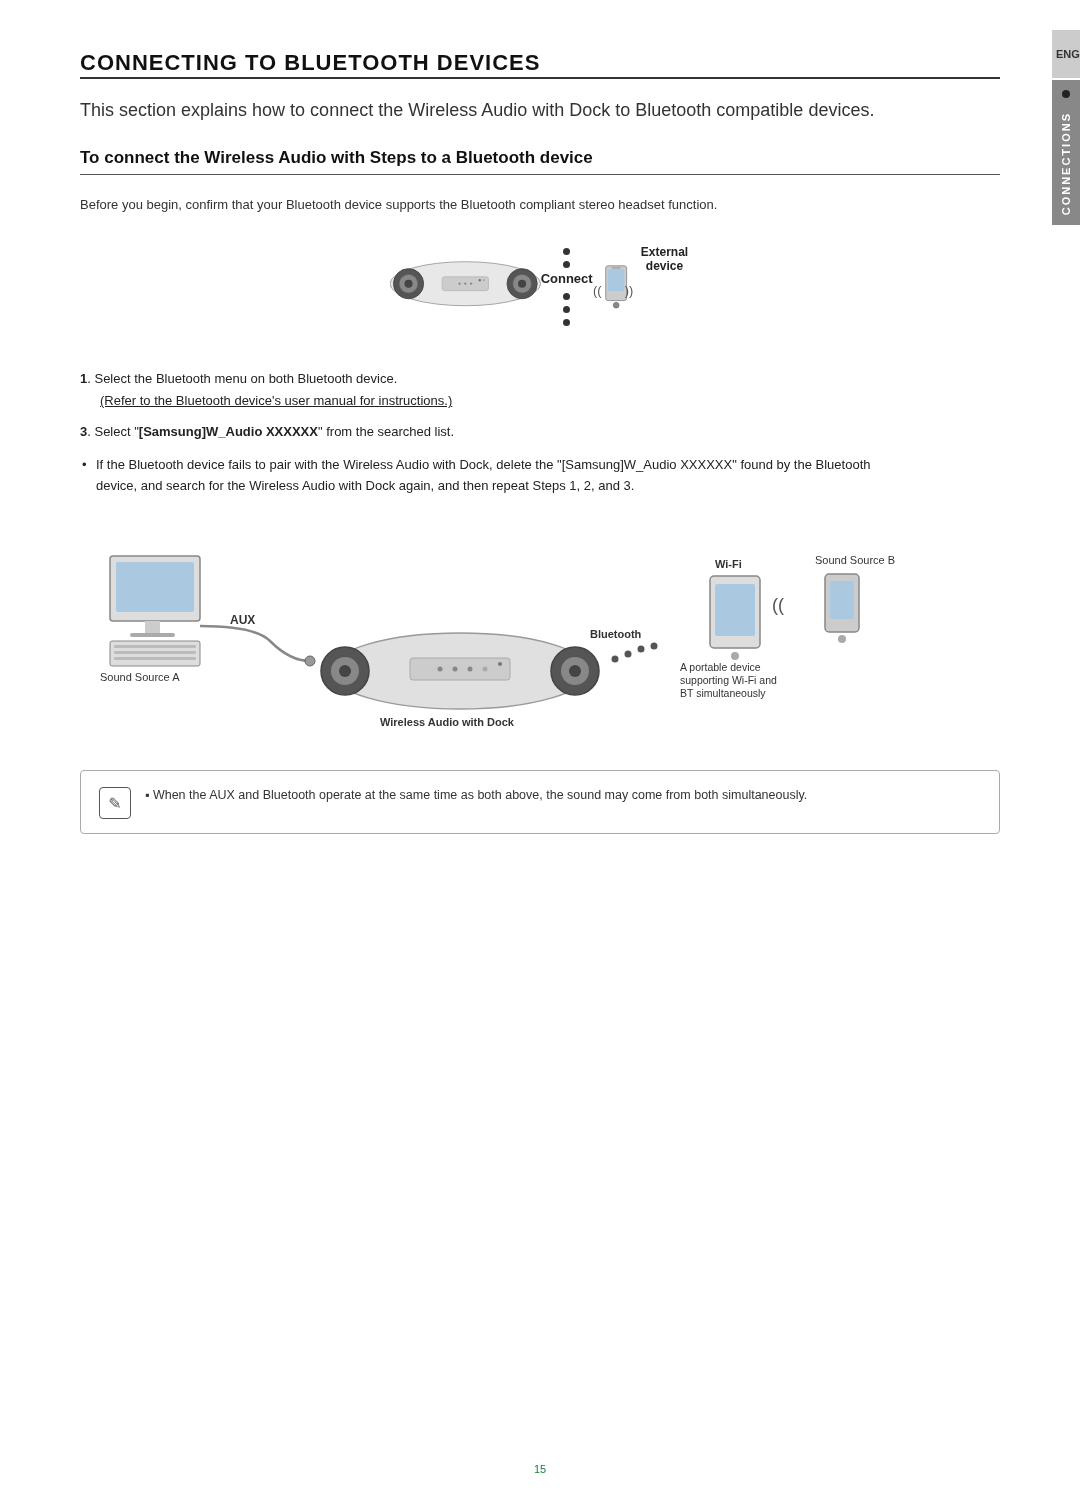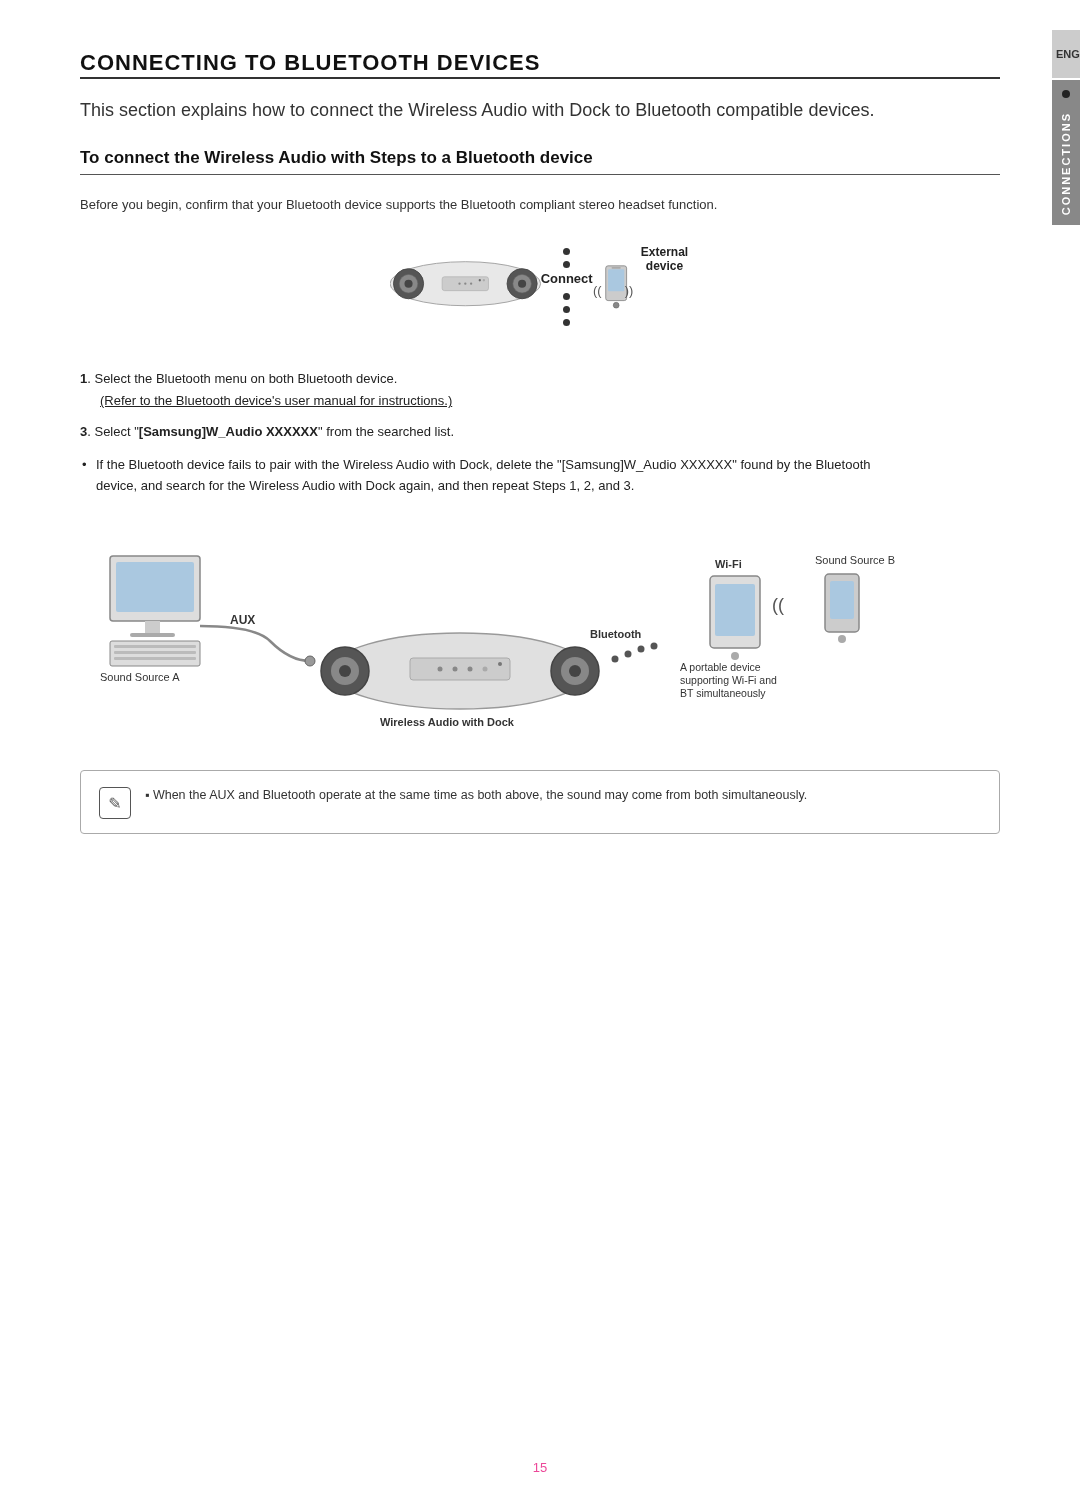--- a/index.html
+++ b/index.html
@@ -216,22 +216,22 @@
       color: #333;
       line-height: 1.6;
     }
 
     
     .page-number {
       position: absolute;
       bottom: 20px;
       left: 50%;
       transform: translateX(-50%);
-      font-size: 13px;
-      color: #ec4899;
+      font-size: 11px;
+      color: #15803d;
     }
   </style>
 </head>
 <body>
 
 <div class="page-container">
 
   <div class="sidebar-eng">
     <span>ENG</span>
   </div>

